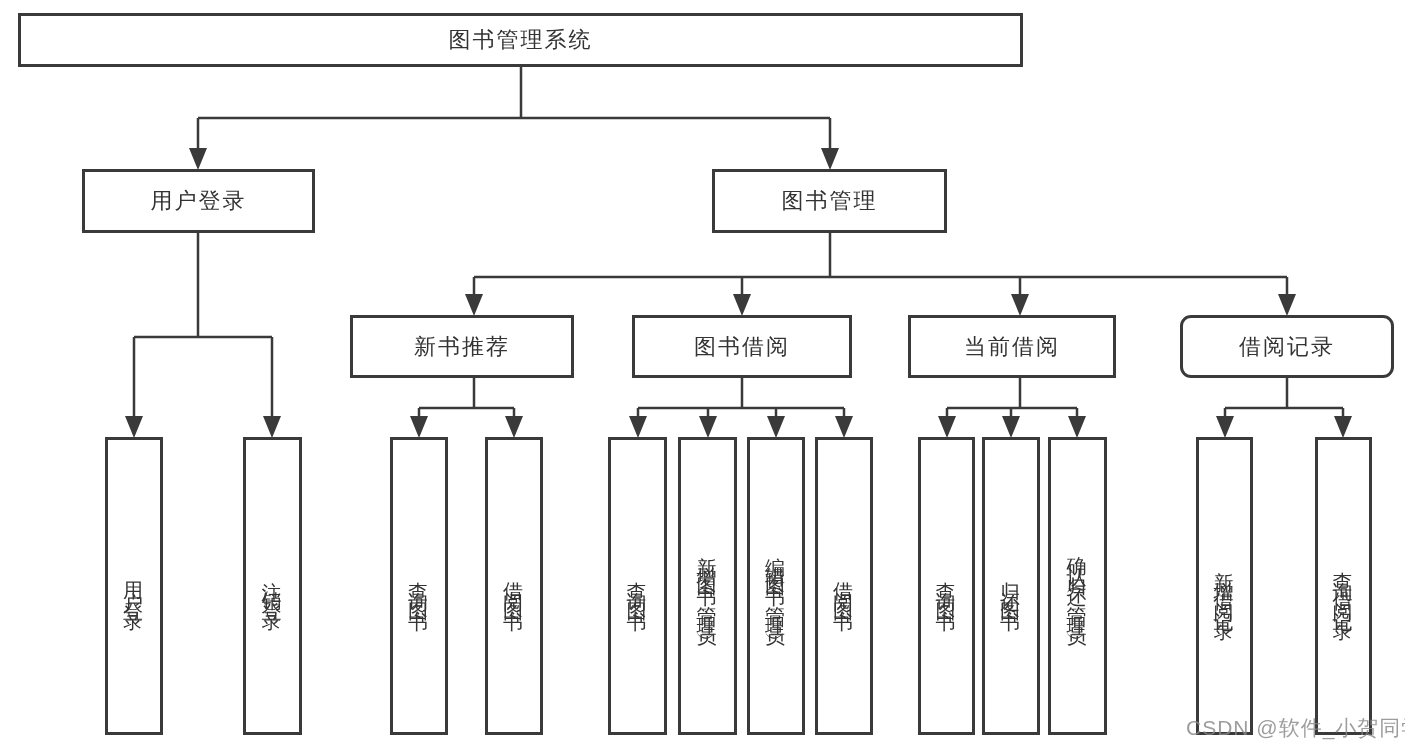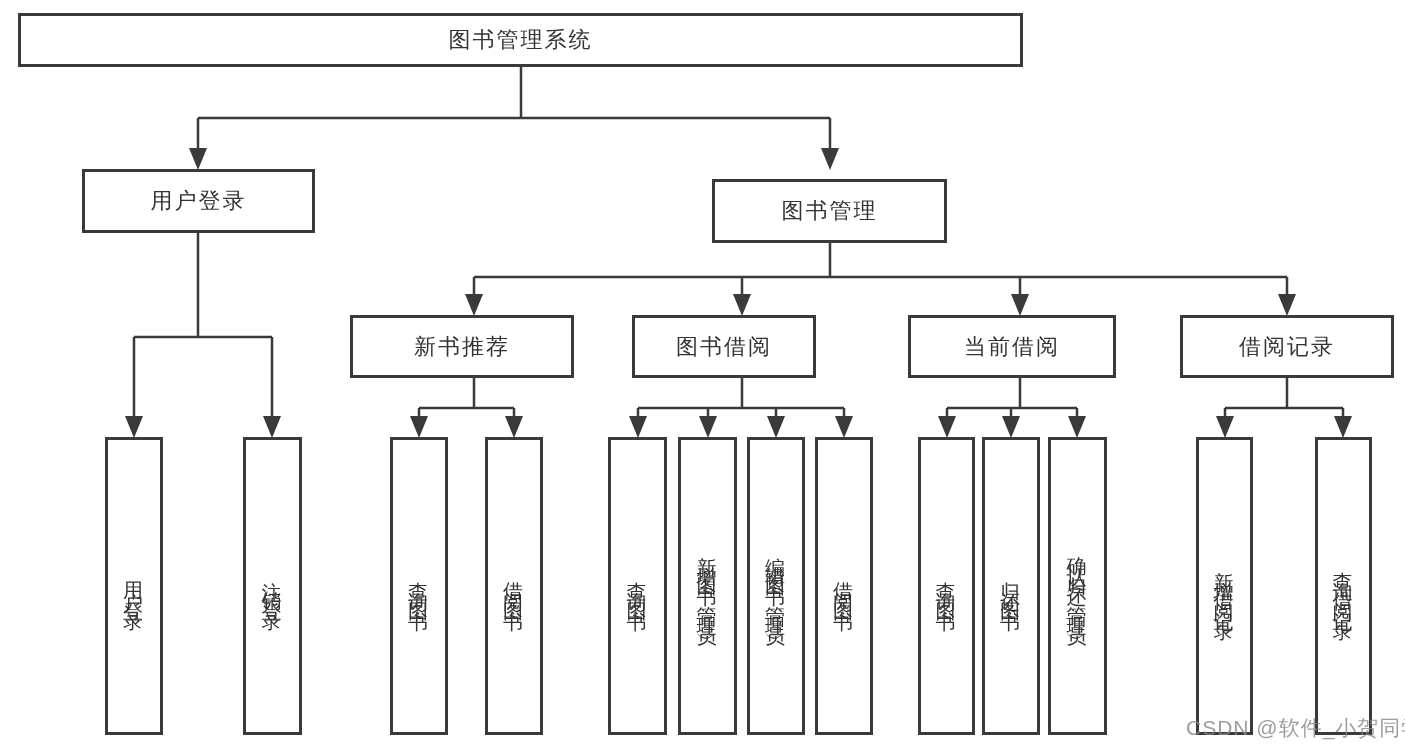--- a/index.html
+++ b/index.html
@@ -85,34 +85,34 @@
       M1334 416 L1352 416 L1343 438 Z"></path>
   </svg>
 
   <div class="node" style="left:18px;top:13px;width:1005px;height:54px;">
     <span class="lbl">图书管理系统</span>
   </div>
 
   <div class="node" style="left:82px;top:169px;width:233px;height:64px;">
     <span class="lbl">用户登录</span>
   </div>
-  <div class="node" style="left:712px;top:179px;width:235px;height:64px;">
+  <div class="node" style="left:712px;top:169px;width:235px;height:64px;">
     <span class="lbl">图书管理</span>
   </div>
 
   <div class="node" style="left:350px;top:315px;width:224px;height:63px;">
     <span class="lbl">新书推荐</span>
   </div>
-  <div class="node" style="left:632px;top:315px;width:184px;height:63px;">
+  <div class="node" style="left:632px;top:315px;width:220px;height:63px;">
     <span class="lbl">图书借阅</span>
   </div>
   <div class="node" style="left:908px;top:315px;width:208px;height:63px;">
     <span class="lbl">当前借阅</span>
   </div>
-  <div class="node" style="left:1180px;top:315px;width:214px;height:63px;">
+  <div class="node" style="left:1180px;top:315px;width:214px;height:63px;border-radius:11px;">
     <span class="lbl">借阅记录</span>
   </div>
 
   <div class="node leaf" style="left:105px;top:437px;width:58px;height:298px;">
     <span class="lbl">用户登录</span>
   </div>
   <div class="node leaf" style="left:243px;top:437px;width:59px;height:298px;">
     <span class="lbl">注销登录</span>
   </div>
 

